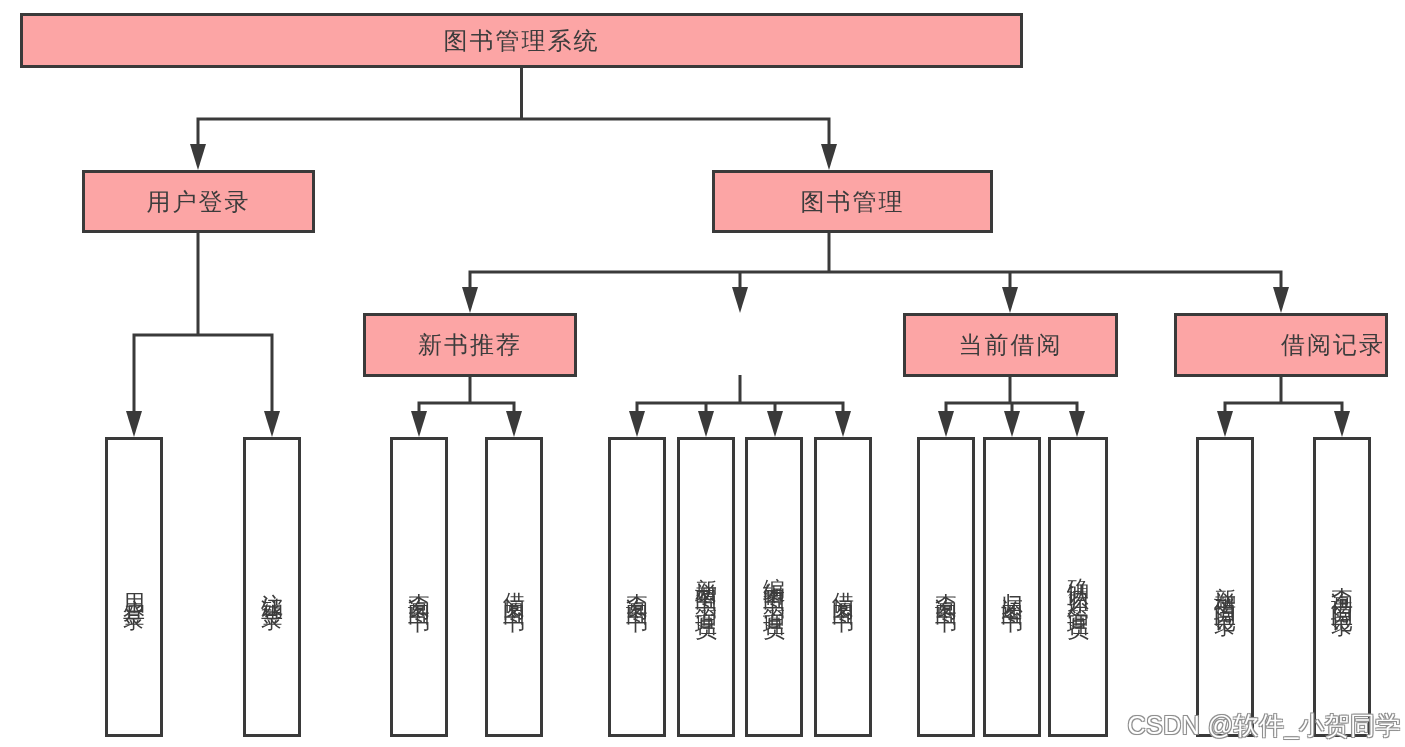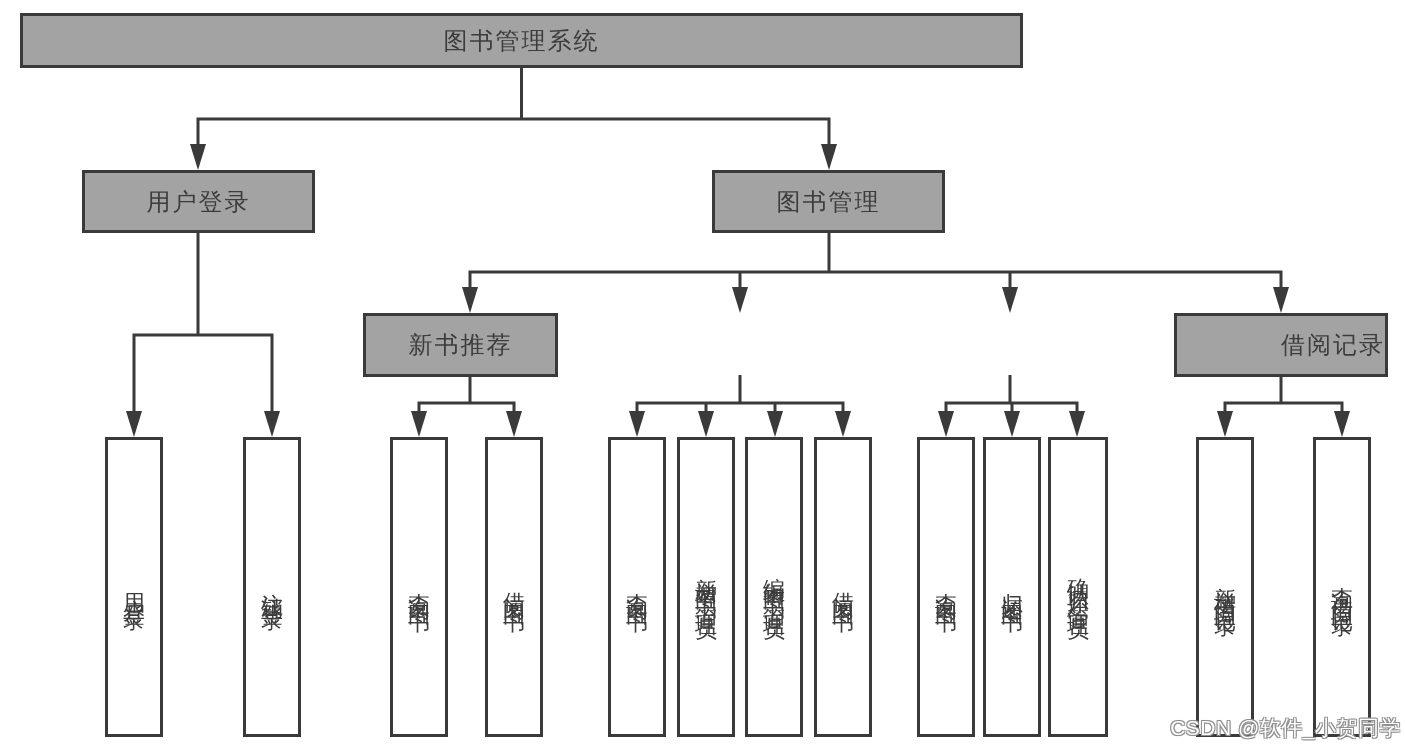--- a/index.html
+++ b/index.html
@@ -4,36 +4,36 @@
 <style>
   html,body{margin:0;padding:0;background:#ffffff;}
   .canvas{
     position:relative;width:1405px;height:747px;background:#ffffff;
     overflow:hidden;font-family:"Liberation Sans", sans-serif;
   }
   .wires{position:absolute;left:0;top:0;width:1405px;height:747px;}
   .wires path{stroke:#3a3a3a;stroke-width:3;fill:none;}
   .wires polygon{fill:#3a3a3a;stroke:none;}
   .hbox{
-    position:absolute;box-sizing:border-box;background:#a3a3a3;
+    position:absolute;box-sizing:border-box;background:#fca5a5;
     border:3px solid #3a3a3a;display:flex;align-items:center;justify-content:center;
     font-size:24px;letter-spacing:2px;color:#3c3c3c;z-index:2;
   }
   .vbox{
     position:absolute;box-sizing:border-box;background:#ffffff;
     border:3px solid #3a3a3a;width:58px;height:300px;top:437px;
     display:flex;align-items:center;justify-content:center;z-index:2;
   }
   .vtext{
     writing-mode:vertical-rl;text-orientation:mixed;white-space:nowrap;
     font-size:22px;letter-spacing:6px;color:#3c3c3c;
   }
   .watermark{
     position:absolute;right:4px;bottom:5px;z-index:5;
-    font-size:21px;letter-spacing:0.5px;color:#ffffff;
+    font-size:25px;letter-spacing:0.5px;color:#ffffff;
     text-shadow:-1px -1px 0 #8f8f8f,1px -1px 0 #8f8f8f,-1px 1px 0 #8f8f8f,1px 1px 0 #8f8f8f,0 0 2px #9a9a9a;
   }
 </style>
 </head>
 <body>
 
 <div class="canvas">
 
   <svg class="wires" viewBox="0 0 1405 747" xmlns="http://www.w3.org/2000/svg">
     <g>
@@ -78,26 +78,29 @@
     </g>
   </svg>
 
   <div class="hbox" style="left:20px;top:13px;width:1003px;height:55px;">
     <span>图书管理系统</span>
   </div>
 
   <div class="hbox" style="left:82px;top:170px;width:233px;height:63px;">
     <span>用户登录</span>
   </div>
-  <div class="hbox" style="left:712px;top:170px;width:233px;height:63px;">
+  <div class="hbox" style="left:712px;top:170px;width:281px;height:63px;">
     <span>图书管理</span>
   </div>
 
-  <div class="hbox" style="left:363px;top:313px;width:195px;height:64px;">
+  <div class="hbox" style="left:363px;top:313px;width:214px;height:64px;">
     <span>新书推荐</span>
+  </div>
+  <div class="hbox" style="left:903px;top:313px;width:215px;height:64px;">
+    <span>当前借阅</span>
   </div>
   <div class="hbox" style="left:1174px;top:313px;width:214px;height:64px;justify-content:flex-end;">
     <span>借阅记录</span>
   </div>
 
   <div class="vbox" style="left:105px;">
     <span class="vtext">用户登录</span>
   </div>
   <div class="vbox" style="left:243px;">
     <span class="vtext">注销登录</span>

